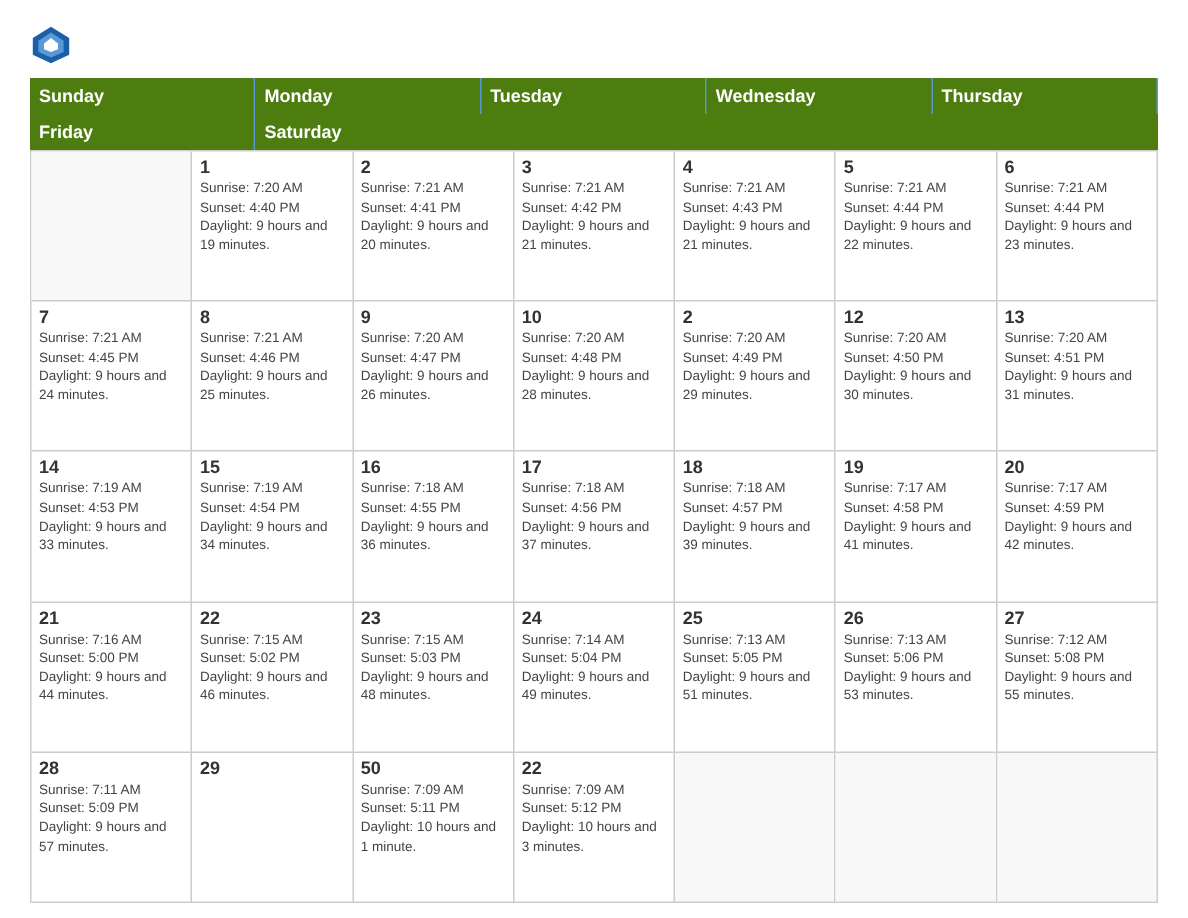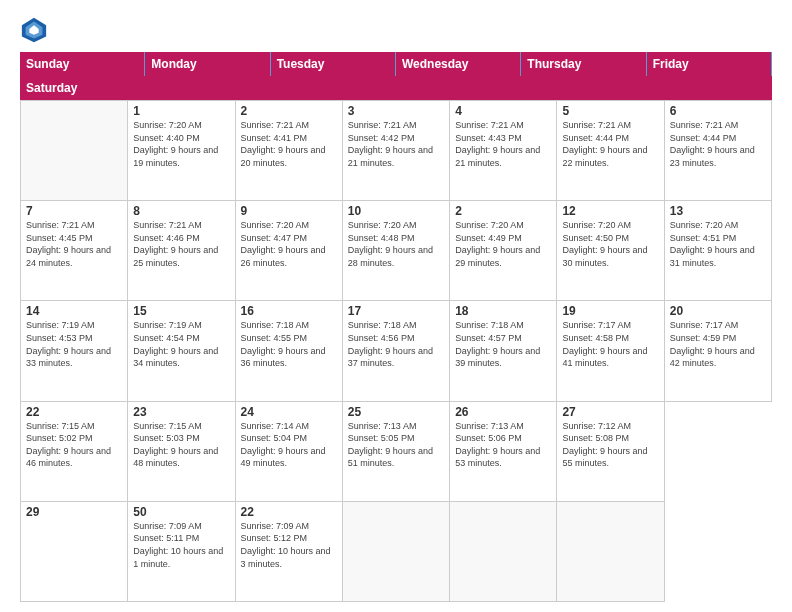--- a/index.html
+++ b/index.html
@@ -57,22 +57,22 @@
       color: #333;
       margin-top: 2px;
     }
     .calendar {
       flex: 1;
       display: flex;
       flex-direction: column;
     }
     .cal-header {
       display: grid;
-      grid-template-columns: repeat(6, 1fr);
-      background: #be185d;
+      grid-template-columns: repeat(5, 1fr);
+      background: #4d7c0f;
     }
     .cal-header-cell {
       color: #fff;
       font-size: 12px;
       font-weight: bold;
       padding: 5px 6px;
       text-align: left;
       border-right: 1px solid #5a9ad4;
     }
     .cal-header-cell:last-child { border-right: none; }
@@ -308,20 +308,28 @@
         <div class="day-num">20</div>
         <div class="day-info">
           Sunrise: 7:17 AM<br>
           Sunset: 4:59 PM<br>
           Daylight: 9 hours and 42 minutes.
         </div>
       </div>
         </div>
         <div class="cal-row">
           <div class="cal-cell">
+        <div class="day-num">21</div>
+        <div class="day-info">
+          Sunrise: 7:16 AM<br>
+          Sunset: 5:00 PM<br>
+          Daylight: 9 hours and 44 minutes.
+        </div>
+      </div>
+          <div class="cal-cell">
         <div class="day-num">22</div>
         <div class="day-info">
           Sunrise: 7:15 AM<br>
           Sunset: 5:02 PM<br>
           Daylight: 9 hours and 46 minutes.
         </div>
       </div>
           <div class="cal-cell">
         <div class="day-num">23</div>
         <div class="day-info">
@@ -357,20 +365,28 @@
           <div class="cal-cell">
         <div class="day-num">27</div>
         <div class="day-info">
           Sunrise: 7:12 AM<br>
           Sunset: 5:08 PM<br>
           Daylight: 9 hours and 55 minutes.
         </div>
       </div>
         </div>
         <div class="cal-row">
+          <div class="cal-cell">
+        <div class="day-num">28</div>
+        <div class="day-info">
+          Sunrise: 7:11 AM<br>
+          Sunset: 5:09 PM<br>
+          Daylight: 9 hours and 57 minutes.
+        </div>
+      </div>
           <div class="cal-cell">
         <div class="day-num">29</div>
       </div>
           <div class="cal-cell">
         <div class="day-num">50</div>
         <div class="day-info">
           Sunrise: 7:09 AM<br>
           Sunset: 5:11 PM<br>
           Daylight: 10 hours and 1 minute.
         </div>

